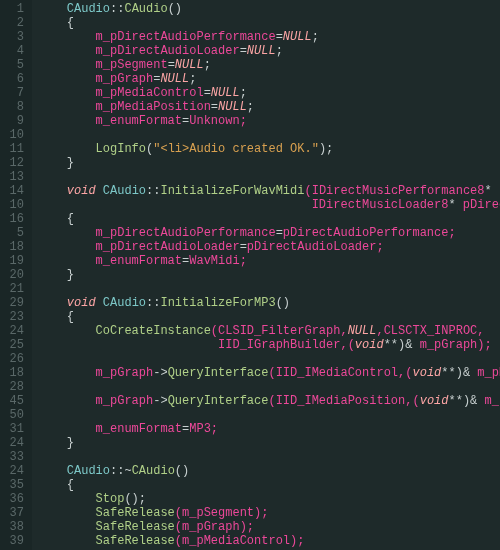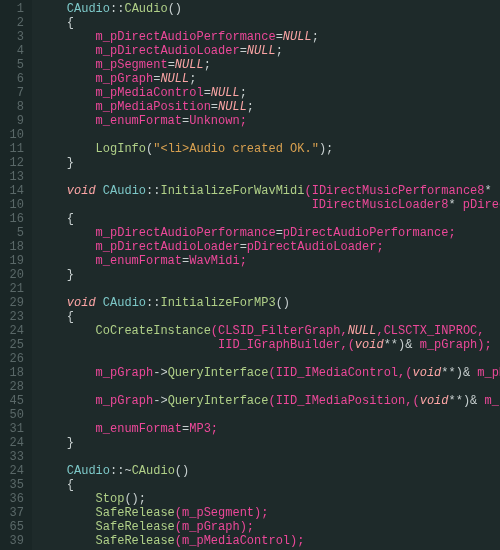--- a/index.html
+++ b/index.html
@@ -80,17 +80,17 @@
       <div>28</div>
       <div>45</div>
       <div>50</div>
       <div>31</div>
       <div>24</div>
       <div>33</div>
       <div>24</div>
       <div>35</div>
       <div>36</div>
       <div>37</div>
-      <div>65</div>
+      <div>38</div>
       <div>39</div>
     </div>
   <div class="code"><div><span class="ident">    </span><span class="cls">CAudio</span><span class="op">::</span><span class="fn">CAudio</span><span class="punc">()</span></div><div><span class="punc">    {</span></div><div><span class="ident">        m_pDirectAudioPerformance</span><span class="op">=</span><span class="kw">NULL</span><span class="punc">;</span></div><div><span class="ident">        m_pDirectAudioLoader</span><span class="op">=</span><span class="kw">NULL</span><span class="punc">;</span></div><div><span class="ident">        m_pSegment</span><span class="op">=</span><span class="kw">NULL</span><span class="punc">;</span></div><div><span class="ident">        m_pGraph</span><span class="op">=</span><span class="kw">NULL</span><span class="punc">;</span></div><div><span class="ident">        m_pMediaControl</span><span class="op">=</span><span class="kw">NULL</span><span class="punc">;</span></div><div><span class="ident">        m_pMediaPosition</span><span class="op">=</span><span class="kw">NULL</span><span class="punc">;</span></div><div><span class="ident">        m_enumFormat</span><span class="op">=</span><span class="ident">Unknown;</span></div><div><span class="ident"> </span></div><div><span class="ident">        </span><span class="fn">LogInfo</span><span class="punc">(</span><span class="str">"&lt;li&gt;Audio created OK."</span><span class="punc">);</span></div><div><span class="punc">    }</span></div><div><span class="ident"> </span></div><div><span class="ident">    </span><span class="kw">void</span><span class="ident"> </span><span class="cls">CAudio</span><span class="op">::</span><span class="fn">InitializeForWavMidi</span><span class="ident">(IDirectMusicPerformance8</span><span class="op">*</span><span class="ident"> pDirectAudi</span></div><div><span class="ident">                                      IDirectMusicLoader8</span><span class="op">*</span><span class="ident"> pDirectAudioLoad</span></div><div><span class="punc">    {</span></div><div><span class="ident">        m_pDirectAudioPerformance</span><span class="op">=</span><span class="ident">pDirectAudioPerformance;</span></div><div><span class="ident">        m_pDirectAudioLoader</span><span class="op">=</span><span class="ident">pDirectAudioLoader;</span></div><div><span class="ident">        m_enumFormat</span><span class="op">=</span><span class="ident">WavMidi;</span></div><div><span class="punc">    }</span></div><div><span class="ident"> </span></div><div><span class="ident">    </span><span class="kw">void</span><span class="ident"> </span><span class="cls">CAudio</span><span class="op">::</span><span class="fn">InitializeForMP3</span><span class="punc">()</span></div><div><span class="punc">    {</span></div><div><span class="ident">        </span><span class="fn">CoCreateInstance</span><span class="ident">(CLSID_FilterGraph,</span><span class="kw">NULL</span><span class="ident">,CLSCTX_INPROC,</span></div><div><span class="ident">                         IID_IGraphBuilder,(</span><span class="kw">void</span><span class="op">**</span><span class="punc">)</span><span class="op">&amp;</span><span class="ident"> m_pGraph);</span></div><div><span class="ident"> </span></div><div><span class="ident">        m_pGraph</span><span class="op">-&gt;</span><span class="fn">QueryInterface</span><span class="ident">(IID_IMediaControl,(</span><span class="kw">void</span><span class="op">**</span><span class="punc">)</span><span class="op">&amp;</span><span class="ident"> m_pMediaContr</span></div><div><span class="ident"> </span></div><div><span class="ident">        m_pGraph</span><span class="op">-&gt;</span><span class="fn">QueryInterface</span><span class="ident">(IID_IMediaPosition,(</span><span class="kw">void</span><span class="op">**</span><span class="punc">)</span><span class="op">&amp;</span><span class="ident"> m_pMediaPosit</span></div><div><span class="ident"> </span></div><div><span class="ident">        m_enumFormat</span><span class="op">=</span><span class="ident">MP3;</span></div><div><span class="punc">    }</span></div><div><span class="ident"> </span></div><div><span class="ident">    </span><span class="cls">CAudio</span><span class="op">::~</span><span class="fn">CAudio</span><span class="punc">()</span></div><div><span class="punc">    {</span></div><div><span class="ident">        </span><span class="fn">Stop</span><span class="punc">();</span></div><div><span class="ident">        </span><span class="fn">SafeRelease</span><span class="ident">(m_pSegment);</span></div><div><span class="ident">        </span><span class="fn">SafeRelease</span><span class="ident">(m_pGraph);</span></div><div><span class="ident">        </span><span class="fn">SafeRelease</span><span class="ident">(m_pMediaControl);</span></div></div>
 </div>
 
 </body></html>

